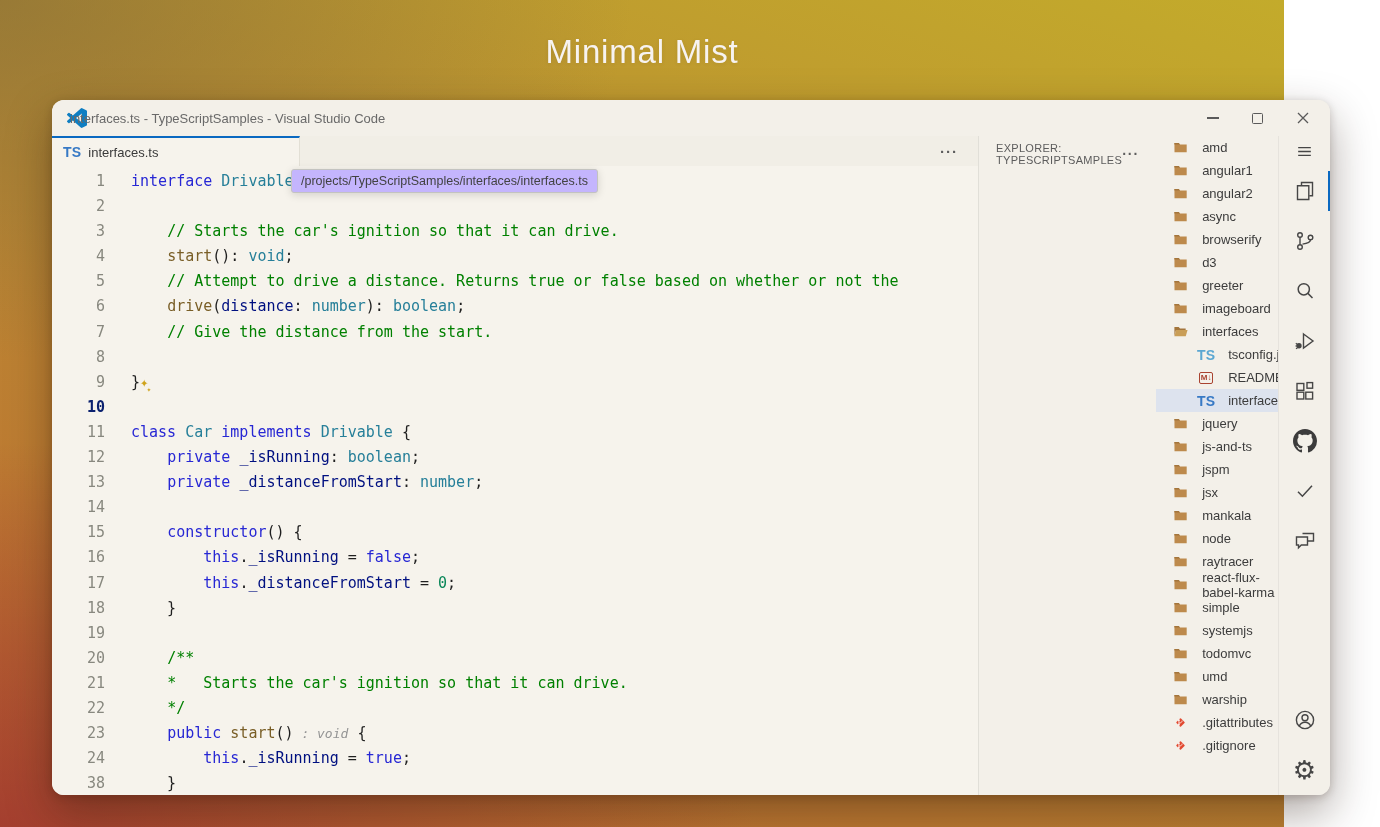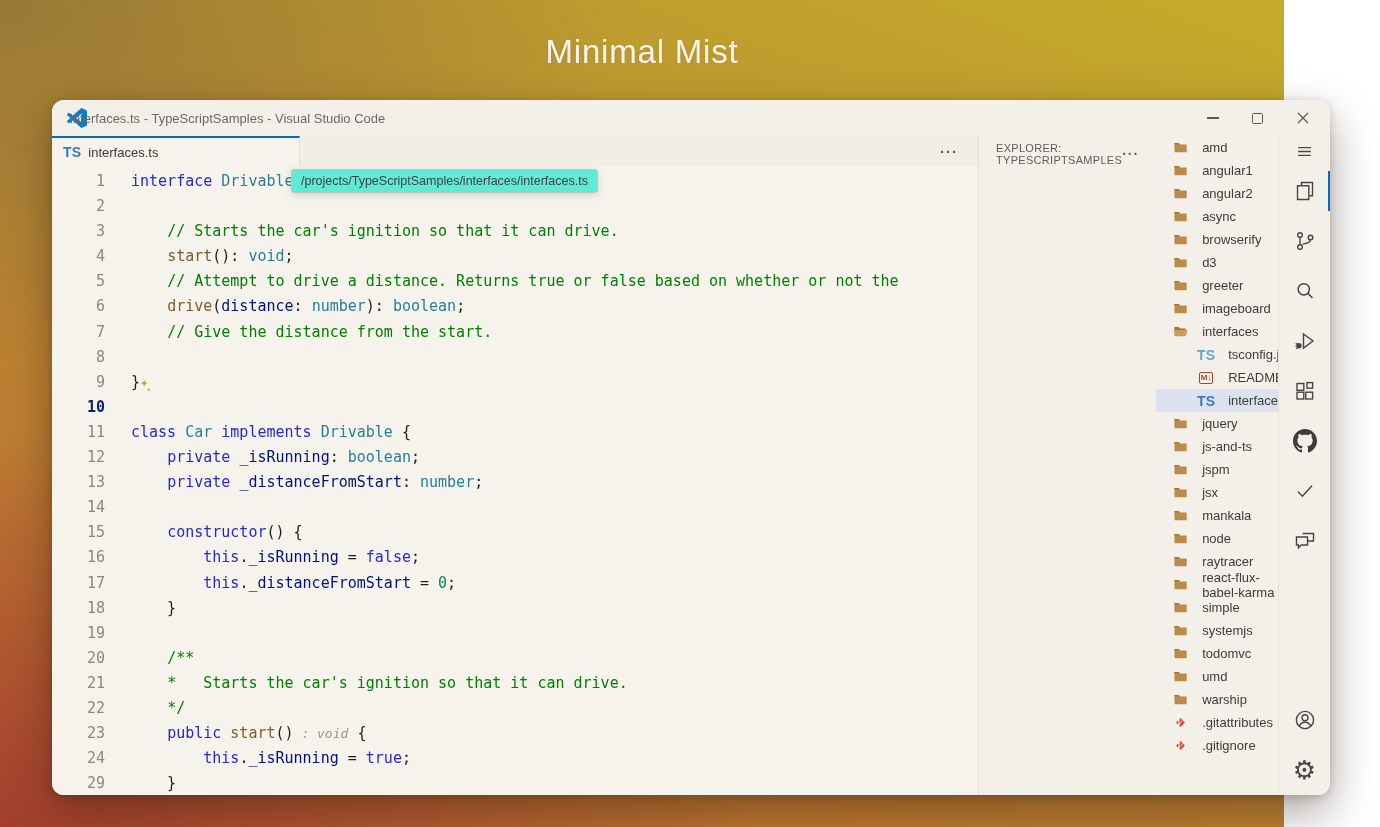--- a/index.html
+++ b/index.html
@@ -71,21 +71,21 @@
   .tok-f{ color:#795e26; }
   .tok-v{ color:#001080; }
   .tok-c{ color:#008000; }
   .tok-n{ color:#098658; }
   .tok-h{ color:#949494; font-style:italic; font-size:13px; }
   .tok-s{ color:#cfa31b; font-size:14px; }
   .tok-s::after{ content:"✦"; font-size:8px; vertical-align:-5px; margin-left:-2px; }
 
   .path-tooltip{
     position:absolute; left:239px; top:33px; z-index:20;
-    background:#5eead4; border:1px solid #c3c3c0; border-radius:3px;
+    background:#c4b5fd; border:1px solid #c3c3c0; border-radius:3px;
     padding:4px 9px; font-family:"Liberation Sans", sans-serif;
     font-size:12.5px; color:#424242; box-shadow:0 2px 8px rgba(0,0,0,.14);
     white-space:nowrap;
   }
 
   
   .sidebar{ width:300px; flex:0 0 300px; background:#f3f0e9; border-left:1px solid rgba(0,0,0,.07); display:flex; flex-direction:row; }
   .sidebar-header{
     height:35px; flex:0 0 35px; display:flex; align-items:center;
     padding:0 17px; font-size:11px; color:#5c5c5c; letter-spacing:.3px;
@@ -165,21 +165,21 @@
               <div class="code-row"><span class="gutter">15</span><span class="code-text"><span class="tok-p">    </span><span class="tok-k">constructor</span><span class="tok-p">() {</span></span></div>
               <div class="code-row"><span class="gutter">16</span><span class="code-text"><span class="tok-p">        </span><span class="tok-k">this</span><span class="tok-p">.</span><span class="tok-v">_isRunning</span><span class="tok-p"> = </span><span class="tok-k">false</span><span class="tok-p">;</span></span></div>
               <div class="code-row"><span class="gutter">17</span><span class="code-text"><span class="tok-p">        </span><span class="tok-k">this</span><span class="tok-p">.</span><span class="tok-v">_distanceFromStart</span><span class="tok-p"> = </span><span class="tok-n">0</span><span class="tok-p">;</span></span></div>
               <div class="code-row"><span class="gutter">18</span><span class="code-text"><span class="tok-p">    }</span></span></div>
               <div class="code-row"><span class="gutter">19</span><span class="code-text"></span></div>
               <div class="code-row"><span class="gutter">20</span><span class="code-text"><span class="tok-p">    </span><span class="tok-c">/**</span></span></div>
               <div class="code-row"><span class="gutter">21</span><span class="code-text"><span class="tok-p">    </span><span class="tok-c">*   Starts the car's ignition so that it can drive.</span></span></div>
               <div class="code-row"><span class="gutter">22</span><span class="code-text"><span class="tok-p">    </span><span class="tok-c">*/</span></span></div>
               <div class="code-row"><span class="gutter">23</span><span class="code-text"><span class="tok-p">    </span><span class="tok-k">public</span><span class="tok-p"> </span><span class="tok-f">start</span><span class="tok-p">()</span><span class="tok-h"> : void</span><span class="tok-p"> {</span></span></div>
               <div class="code-row"><span class="gutter">24</span><span class="code-text"><span class="tok-p">        </span><span class="tok-k">this</span><span class="tok-p">.</span><span class="tok-v">_isRunning</span><span class="tok-p"> = </span><span class="tok-k">true</span><span class="tok-p">;</span></span></div>
-              <div class="code-row"><span class="gutter">29</span><span class="code-text"><span class="tok-p">    }</span></span></div>
+              <div class="code-row"><span class="gutter">38</span><span class="code-text"><span class="tok-p">    }</span></span></div>
             </div>
         </div>
         <div class="path-tooltip">/projects/TypeScriptSamples/interfaces/interfaces.ts</div>
       </div>
 
       <div class="sidebar">
         <div class="sidebar-header">
           <span>EXPLORER: TYPESCRIPTSAMPLES</span>
           <span class="actions">···</span>
         </div>

